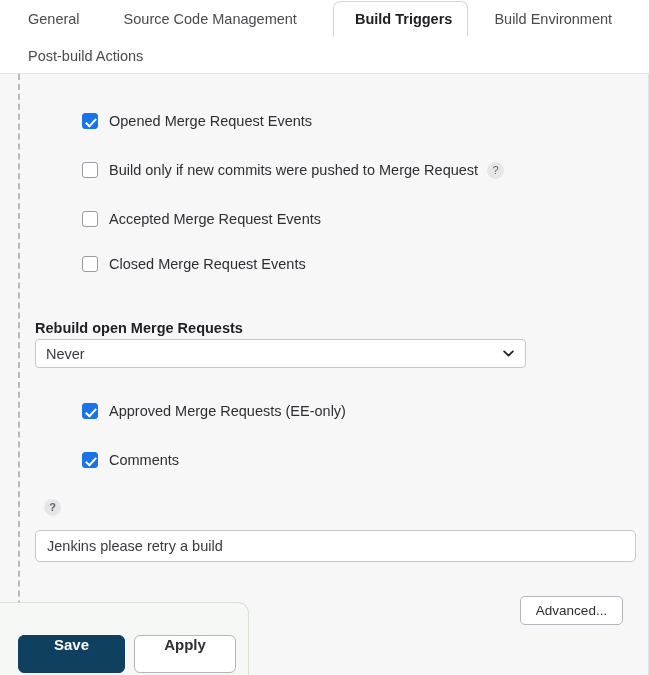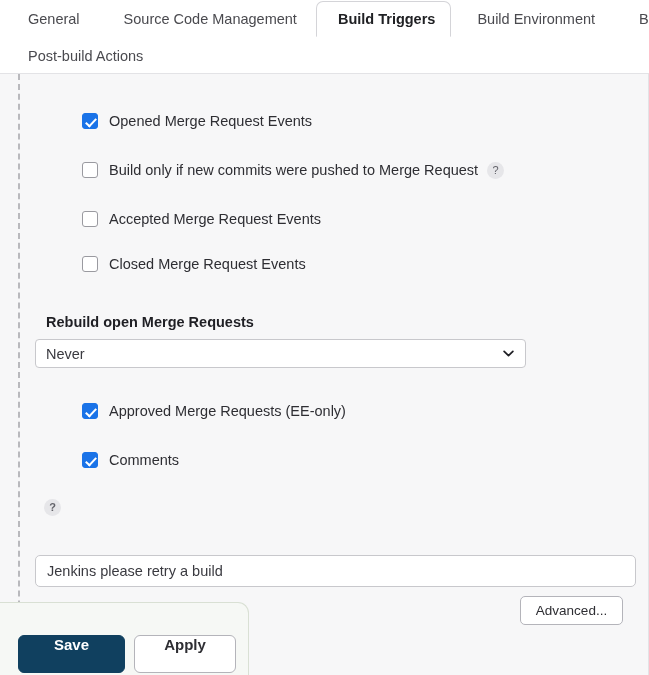--- a/index.html
+++ b/index.html
@@ -58,21 +58,21 @@
   .tab.active {
     background: #ffffff;
     border-color: #d4d4d8;
     border-bottom-color: #ffffff;
     color: #202124;
     font-weight: bold;
     z-index: 4;
   }
   .tab.tab-general   { margin-left: 12px; }
   .tab.tab-scm       { margin-left: 12px; }
-  .tab.tab-triggers  { margin-left: 3px; padding-left: 21px; }
+  .tab.tab-triggers  { margin-left: 20px; padding-left: 21px; }
   .tab.tab-env       { margin-left: 10px; justify-content: center; }
   .tab.tab-build     { margin-left: 12px; }
   .tab.tab-postbuild { margin-left: 12px; }
 
   
   .content {
     position: absolute;
     left: 0;
     top: 73px;
     width: 649px;
@@ -310,21 +310,21 @@
       <div class="cbrow" style="top:135px;">
         <span class="cbox"></span>
         <span class="cblabel">Accepted Merge Request Events</span>
       </div>
 
       <div class="cbrow" style="top:180px;">
         <span class="cbox"></span>
         <span class="cblabel">Closed Merge Request Events</span>
       </div>
 
-      <div class="fieldlabel" style="top:240px;margin-left:11px;">Rebuild open Merge Requests</div>
+      <div class="fieldlabel" style="top:246px;">Rebuild open Merge Requests</div>
 
       <div class="select" style="top:265px;">
         <span>Never</span>
         <svg class="chev" viewBox="0 0 12 8">
           <path d="M1 1.5 L6 6.5 L11 1.5" fill="none" stroke="currentColor" stroke-width="2" stroke-linecap="round" stroke-linejoin="round"></path>
         </svg>
       </div>
 
       <div class="cbrow" style="top:327px;">
         <span class="cbox checked"></span>
@@ -333,21 +333,21 @@
 
       <div class="cbrow" style="top:376px;">
         <span class="cbox checked"></span>
         <span class="cblabel">Comments</span>
       </div>
 
       <div class="fieldlabel" style="top:425px;">
         <span class="help">?</span>
       </div>
 
-      <div class="textinput" style="top:481px;">
+      <div class="textinput" style="top:456px;">
         <span>Jenkins please retry a build</span>
       </div>
 
       <div class="advbtn" style="top:522px;align-items:center;">
         <span>Advanced...</span>
       </div>
 
     </div>
 
   </div>

